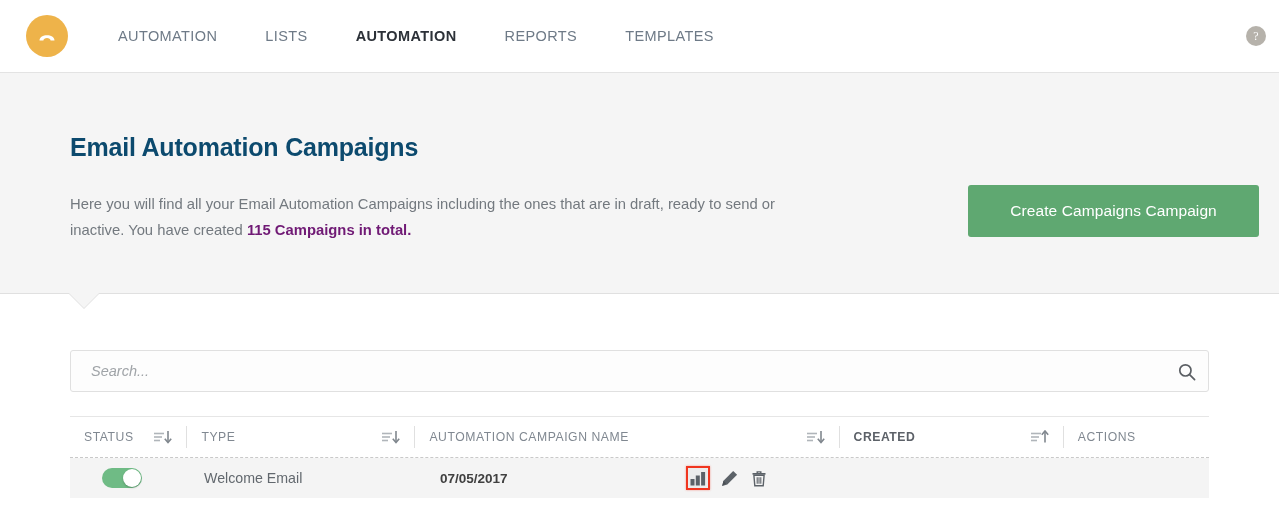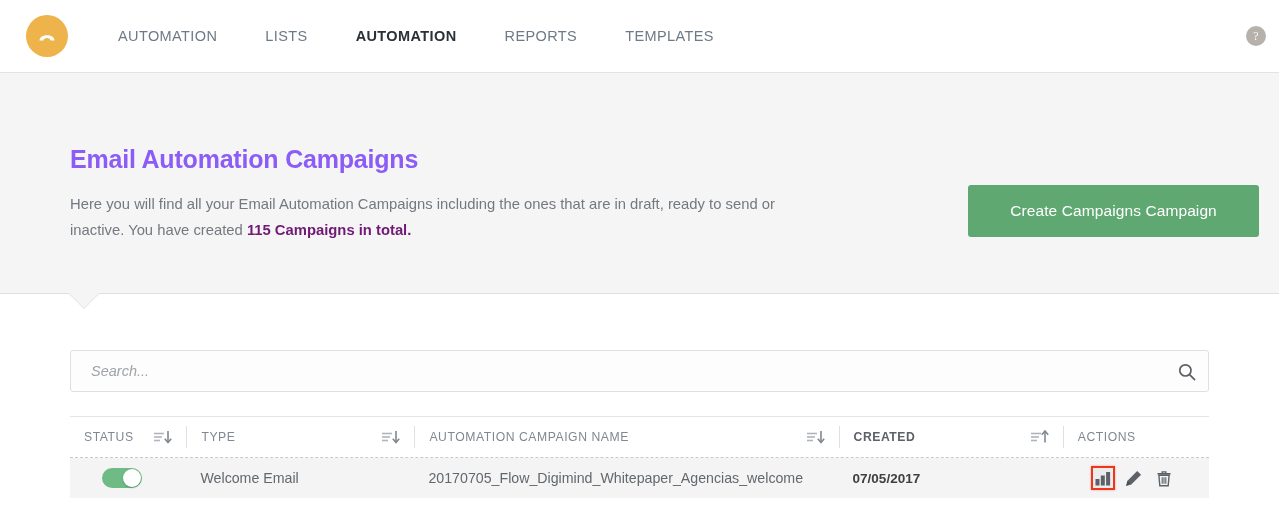--- a/index.html
+++ b/index.html
@@ -85,25 +85,25 @@
     padding: 0 20px;
   }
   .hero-inner {
     position: relative;
     width: 100%;
     height: 100%;
   }
   .hero-title {
     position: absolute;
     left: 50px;
-    top: 72px;
+    top: 60px;
     margin: 0;
     font-size: 25px;
     font-weight: bold;
-    color: #8b5cf6;
+    color: #0c4a6e;
     letter-spacing: -0.2px;
   }
   .hero-desc {
     position: absolute;
     left: 50px;
     top: 118px;
     width: 740px;
     margin: 0;
     font-size: 14.8px;
     line-height: 26px;
@@ -369,21 +369,20 @@
       </div>
     </div>
 
     <div class="trow">
       <div class="td col-status">
         <div class="toggle">
           <div class="knob"></div>
         </div>
       </div>
       <div class="td col-type">Welcome Email</div>
-      <div class="td col-name">20170705_Flow_Digimind_Whitepaper_Agencias_welcome</div>
       <div class="td col-created">07/05/2017</div>
       <div class="td col-actions">
         <div class="actions">
 
           <div class="action-icon highlighted">
             <svg width="16" height="15" viewBox="0 0 16 15">
               <rect x="0.5" y="8" width="4" height="6.5" fill="#5c6268"></rect>
               <rect x="5.8" y="4.5" width="4" height="10" fill="#5c6268"></rect>
               <rect x="11.1" y="1" width="4" height="13.5" fill="#5c6268"></rect>
             </svg>

